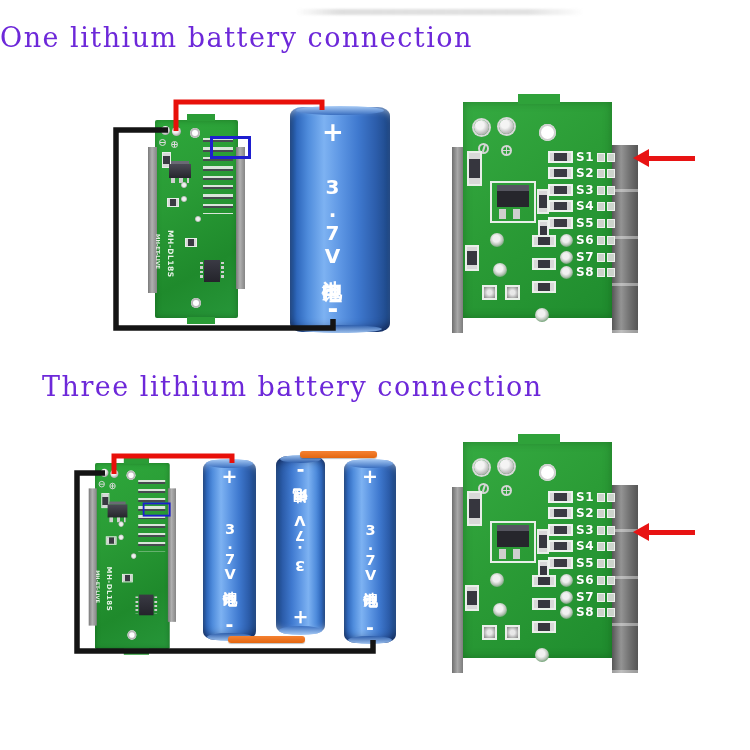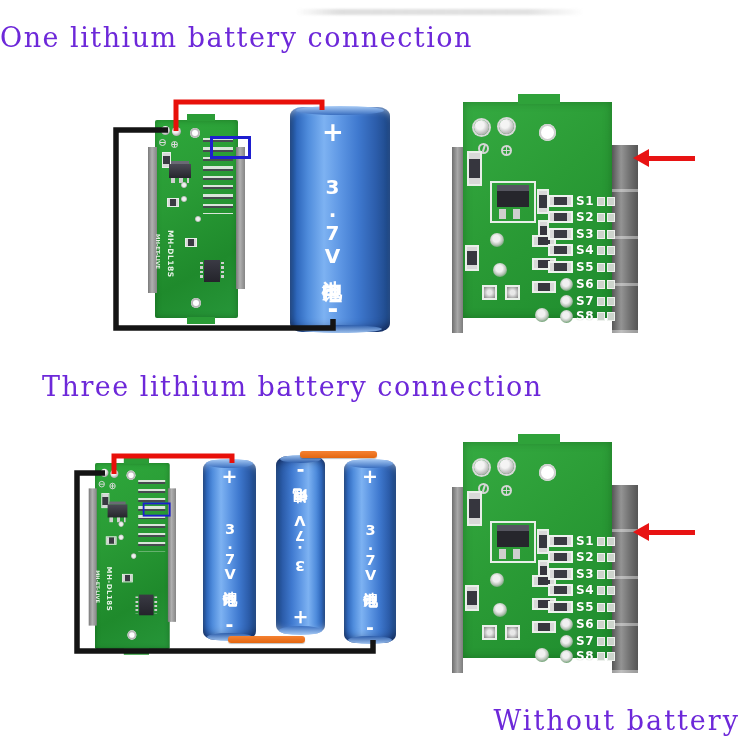--- a/index.html
+++ b/index.html
@@ -124,21 +124,21 @@
   .cu-sot::before{content:"";position:absolute;left:5px;top:2px;right:5px;height:22px;
                   background:linear-gradient(180deg,#55555f 0 28%,#26262c 28%);}
   .cu-sot::after{content:"";position:absolute;left:7px;right:7px;bottom:2px;height:10px;
                  background:repeating-linear-gradient(90deg,#cfcfcf 0 7px,transparent 7px 14.5px);}
   .cu-rpad{position:absolute;width:14px;height:14px;border-radius:50%;
            background:radial-gradient(circle at 45% 40%,#f0f0f0 30%,#b9c4b9 55%,#5a9a60 80%);}
   .cu-rp1{left:50px;top:148px;} .cu-rp2{left:53px;top:178px;} .cu-rp3{left:95px;top:223px;}
   .cu-sqpads{position:absolute;left:42px;top:200px;display:flex;gap:8px;}
   .cu-sqpads i{display:block;width:15px;height:15px;border:2px solid #e9efe9;box-sizing:border-box;
                background:radial-gradient(#e8e8e8 30%,#8f8f8f 90%);}
-  .s-row{position:absolute;left:108px;display:flex;align-items:center;gap:3px;height:14px;z-index:3;margin-top:44px;}
+  .s-row{position:absolute;left:108px;display:flex;align-items:center;gap:3px;height:14px;z-index:3;}
   .s-row.rp{left:120px;}
   .s-res{display:block;width:25px;height:12px;border:2px solid #eef2ee;box-sizing:border-box;
          background:linear-gradient(90deg,#d8d8d8 0 18%,#3a3a42 18% 82%,#d8d8d8 82%);}
   .s-round{display:block;width:13px;height:13px;border-radius:50%;
            background:radial-gradient(circle at 45% 40%,#f0f0f0 30%,#b9c4b9 55%,#5a9a60 78%);}
   .s-lbl{color:#fff;font:bold 12px "DejaVu Sans","Liberation Sans",sans-serif;letter-spacing:.5px;
          text-shadow:0 0 1px rgba(0,60,0,.4);}
   .s-pads{display:flex;gap:2px;}
   .s-pads i{display:block;width:6px;height:7px;background:#ccd4cc;border:1px solid #edf1ed;}
   .cu-arrow{position:absolute;left:193px;display:flex;align-items:center;z-index:7;}
@@ -443,14 +443,13 @@
           <i></i>
         </span>
       </div>
 
     <div class="cu-arrow">
         <span class="head"></span>
         <span class="shaft"></span>
       </div>
   </div>
 
-  <div class="title footer">Without battery</div>
 </div>
 
 </body></html>

